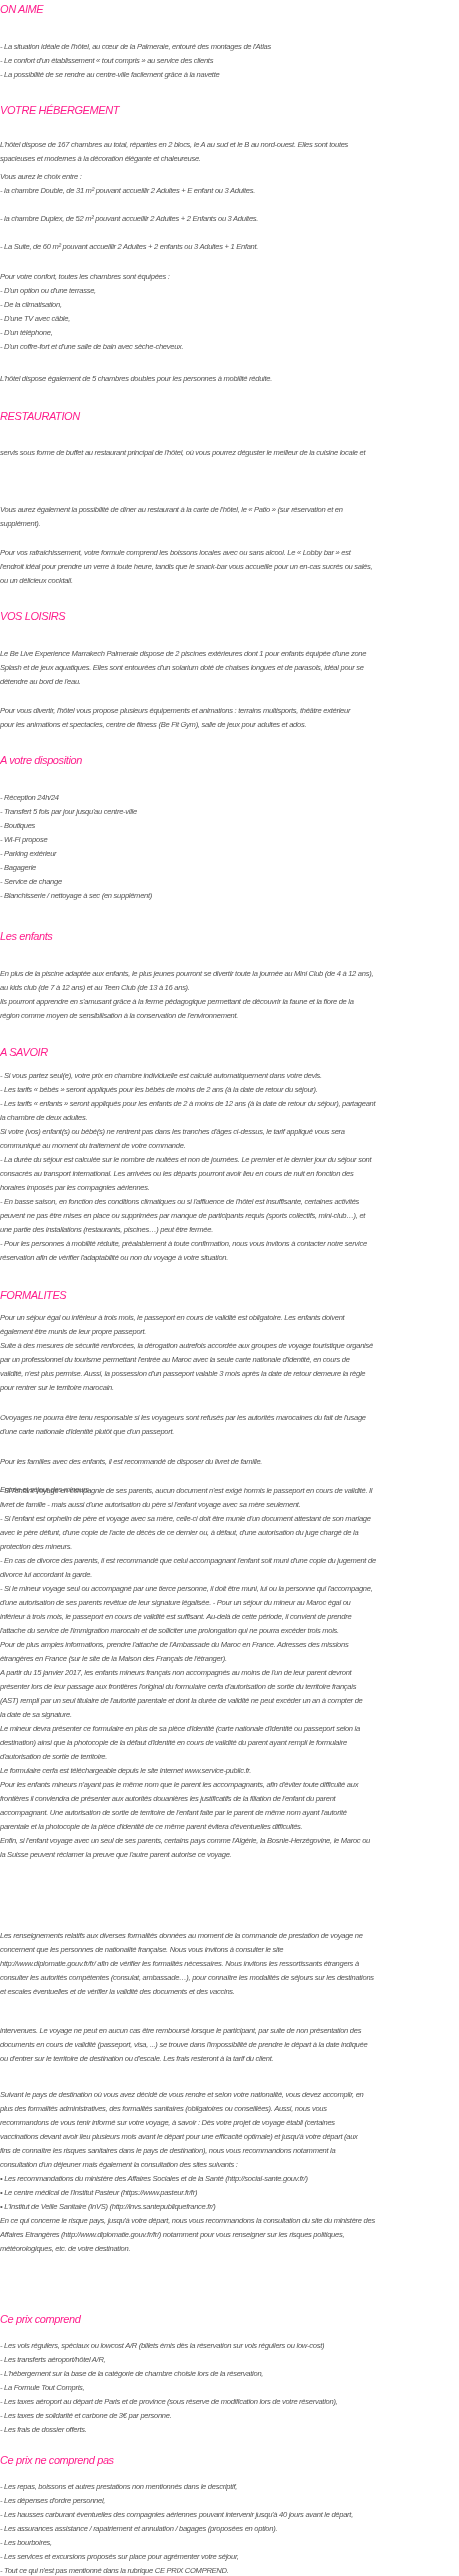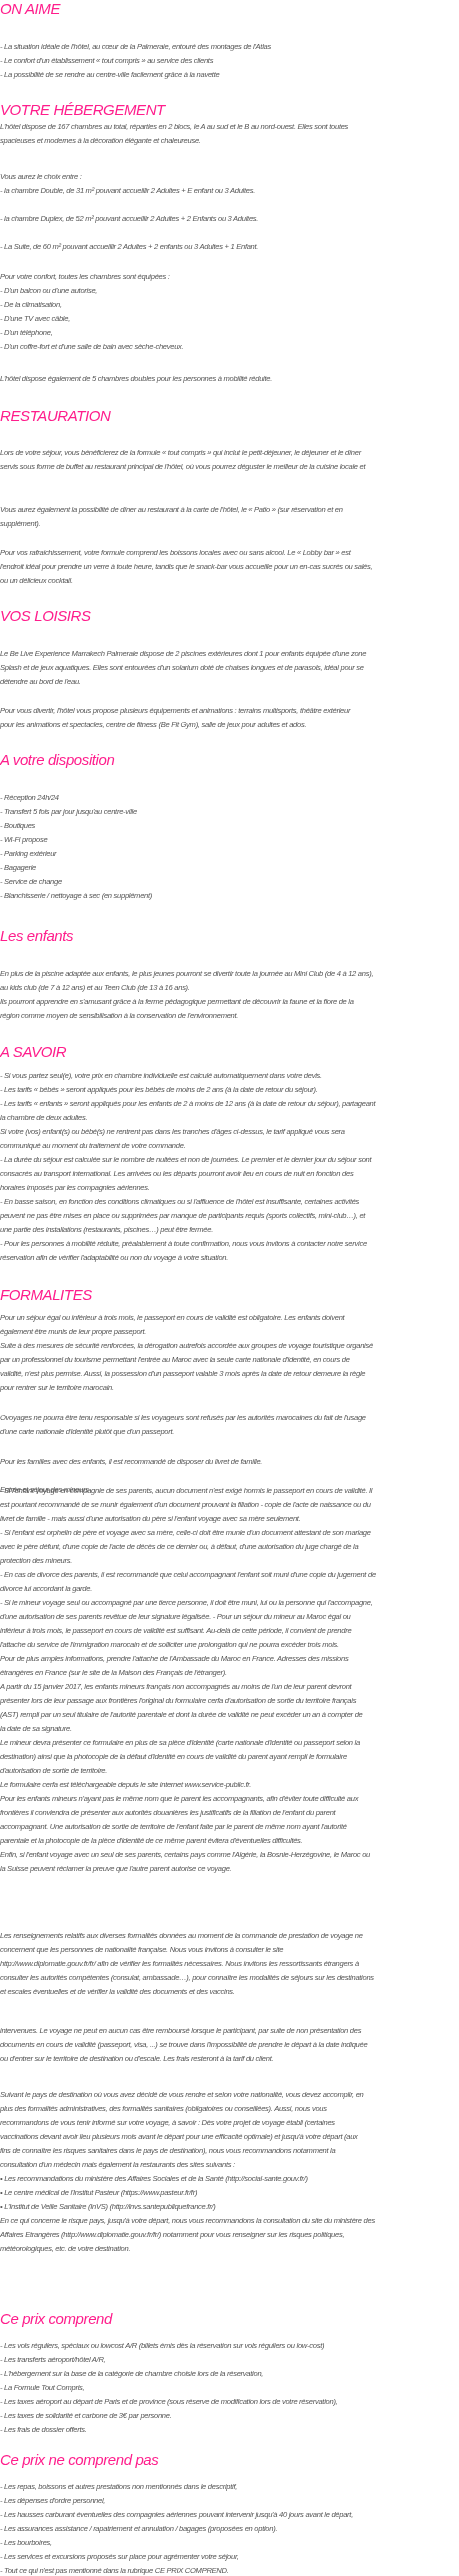--- a/index.html
+++ b/index.html
@@ -1,65 +1,64 @@
 <!DOCTYPE html>
 <html style="font-size:9.7px"><head>
 <meta charset="utf-8">
 <style>
   html, body { margin: 0; padding: 0; background: #ffffff; }
   body { width: 459px; height: 2576px; position: relative; overflow: hidden;
          font-family: "Liberation Sans", sans-serif; font-style: italic; color: #555555; }
   .h { position: absolute; left: 0; margin: 0; color: #ff1e8c; font-weight: normal;
-       font-size: 15px; letter-spacing: -0.4px; line-height: 14.5px; white-space: nowrap; }
+       font-size: 11px; letter-spacing: -0.4px; line-height: 14.5px; white-space: nowrap; }
   .p { position: absolute; left: 0; width: 365px; margin: 0; font-size: 7.6px;
        line-height: 14px; letter-spacing: -0.3px; }
   .p span { display: block; white-space: nowrap; }
 </style>
 </head>
 <body>
 
 <h2 class="h" style="top:2.4px">ON AIME</h2>
 <div class="p" style="top:40px">
   <span>- La situation idéale de l'hôtel, au cœur de la Palmeraie, entouré des montages de l'Atlas</span>
   <span>- Le confort d'un établissement « tout compris » au service des clients</span>
   <span>- La possibilité de se rendre au centre-ville facilement grâce à la navette</span>
 </div>
 
 <h2 class="h" style="top:103px">VOTRE HÉBERGEMENT</h2>
-<div class="p" style="top:120px">
+<div class="p" style="top:138px">
   <span>L'hôtel dispose de 167 chambres au total, réparties en 2 blocs, le A au sud et le B au nord-ouest. Elles sont toutes</span>
   <span>spacieuses et modernes à la décoration élégante et chaleureuse.</span>
 </div>
 <div class="p" style="top:170px">
     <span>Vous aurez le choix entre :</span>
   </div>
 <div class="p" style="top:184px">
     <span>- la chambre Double, de 31 m² pouvant accueillir 2 Adultes + E enfant ou 3 Adultes.</span>
   </div>
 <div class="p" style="top:212px">
     <span>- la chambre Duplex, de 52 m² pouvant accueillir 2 Adultes + 2 Enfants ou 3 Adultes.</span>
   </div>
 <div class="p" style="top:240px">
     <span>- La Suite, de 60 m² pouvant accueillir 2 Adultes + 2 enfants ou 3 Adultes + 1 Enfant.</span>
   </div>
 <div class="p" style="top:270px">
   <span>Pour votre confort, toutes les chambres sont équipées :</span>
-  <span>- D'un balcon ou d'une autorise,</span>
+  <span>- D'un option ou d'une terrasse,</span>
   <span>- De la climatisation,</span>
   <span>- D'une TV avec câble,</span>
   <span>- D'un téléphone,</span>
   <span>- D'un coffre-fort et d'une salle de bain avec sèche-cheveux.</span>
 </div>
 <div class="p" style="top:372px">
     <span>L'hôtel dispose également de 5 chambres doubles pour les personnes à mobilité réduite.</span>
   </div>
 
 <h2 class="h" style="top:409px">RESTAURATION</h2>
 <div class="p" style="top:446px">
-  <span>Lors de votre séjour, vous bénéficierez de la formule « tout compris » qui inclut le petit-déjeuner, le déjeuner et le dîner</span>
   <span>servis sous forme de buffet au restaurant principal de l'hôtel, où vous pourrez déguster le meilleur de la cuisine locale et</span>
 </div>
 <div class="p" style="top:503px">
   <span>Vous aurez également la possibilité de dîner au restaurant à la carte de l'hôtel, le « Patio » (sur réservation et en</span>
   <span>supplément).</span>
 </div>
 <div class="p" style="top:546px">
   <span>Pour vos rafraichissement, votre formule comprend les boissons locales avec ou sans alcool. Le « Lobby bar » est</span>
   <span>l'endroit idéal pour prendre un verre à toute heure, tandis que le snack-bar vous accueille pour un en-cas sucrés ou salés,</span>
   <span>ou un délicieux cocktail.</span>
@@ -128,21 +127,20 @@
   <span>d'une carte nationale d'identité plutôt que d'un passeport.</span>
 </div>
 <div class="p" style="top:1455px">
   <span>Pour les familles avec des enfants, il est recommandé de disposer du livret de famille.</span>
 </div>
 <div class="p" style="top:1483px">
   <span>Entrée et séjour des mineurs</span>
 </div>
 <div class="p" style="top:1484px">
   <span>- Si l'enfant voyage en compagnie de ses parents, aucun document n'est exigé hormis le passeport en cours de validité. Il</span>
-  <span>est pourtant recommandé de se munir également d'un document prouvant la filiation - copie de l'acte de naissance ou du</span>
   <span>livret de famille - mais aussi d'une autorisation du père si l'enfant voyage avec sa mère seulement.</span>
   <span>- Si l'enfant est orphelin de père et voyage avec sa mère, celle-ci doit être munie d'un document attestant de son mariage</span>
   <span>avec le père défunt, d'une copie de l'acte de décès de ce dernier ou, à défaut, d'une autorisation du juge chargé de la</span>
   <span>protection des mineurs.</span>
   <span>- En cas de divorce des parents, il est recommandé que celui accompagnant l'enfant soit muni d'une copie du jugement de</span>
   <span>divorce lui accordant la garde.</span>
   <span>- Si le mineur voyage seul ou accompagné par une tierce personne, il doit être muni, lui ou la personne qui l'accompagne,</span>
   <span>d'une autorisation de ses parents revêtue de leur signature légalisée. - Pour un séjour du mineur au Maroc égal ou</span>
   <span>inférieur à trois mois, le passeport en cours de validité est suffisant. Au-delà de cette période, il convient de prendre</span>
   <span>l'attache du service de l'immigration marocain et de solliciter une prolongation qui ne pourra excéder trois mois.</span>
@@ -174,21 +172,21 @@
   <span>intervenues. Le voyage ne peut en aucun cas être remboursé lorsque le participant, par suite de non présentation des</span>
   <span>documents en cours de validité (passeport, visa, ...) se trouve dans l'impossibilité de prendre le départ à la date indiquée</span>
   <span>ou d'entrer sur le territoire de destination ou d'escale. Les frais resteront à la tarif du client.</span>
 </div>
 <div class="p" style="top:2088px">
   <span>Suivant le pays de destination où vous avez décidé de vous rendre et selon votre nationalité, vous devez accomplir, en</span>
   <span>plus des formalités administratives, des formalités sanitaires (obligatoires ou conseillées). Aussi, nous vous</span>
   <span>recommandons de vous tenir informé sur votre voyage, à savoir : Dès votre projet de voyage établi (certaines</span>
   <span>vaccinations devant avoir lieu plusieurs mois avant le départ pour une efficacité optimale) et jusqu'à votre départ (aux</span>
   <span>fins de connaître les risques sanitaires dans le pays de destination), nous vous recommandons notamment la</span>
-  <span>consultation d'un médecin mais également la restaurants des sites suivants :</span>
+  <span>consultation d'un déjeuner mais également la consultation des sites suivants :</span>
   <span>• Les recommandations du ministère des Affaires Sociales et de la Santé (http://social-sante.gouv.fr/)</span>
   <span>• Le centre médical de l'Institut Pasteur (https://www.pasteur.fr/fr)</span>
   <span>• L'Institut de Veille Sanitaire (InVS) (http://invs.santepubliquefrance.fr/)</span>
   <span>En ce qui concerne le risque pays, jusqu'à votre départ, nous vous recommandons la consultation du site du ministère des</span>
   <span>Affaires Etrangères (http://www.diplomatie.gouv.fr/fr/) notamment pour vous renseigner sur les risques politiques,</span>
   <span>météorologiques, etc. de votre destination.</span>
 </div>
 
 <h2 class="h" style="top:2312px">Ce prix comprend</h2>
 <div class="p" style="top:2339px">

